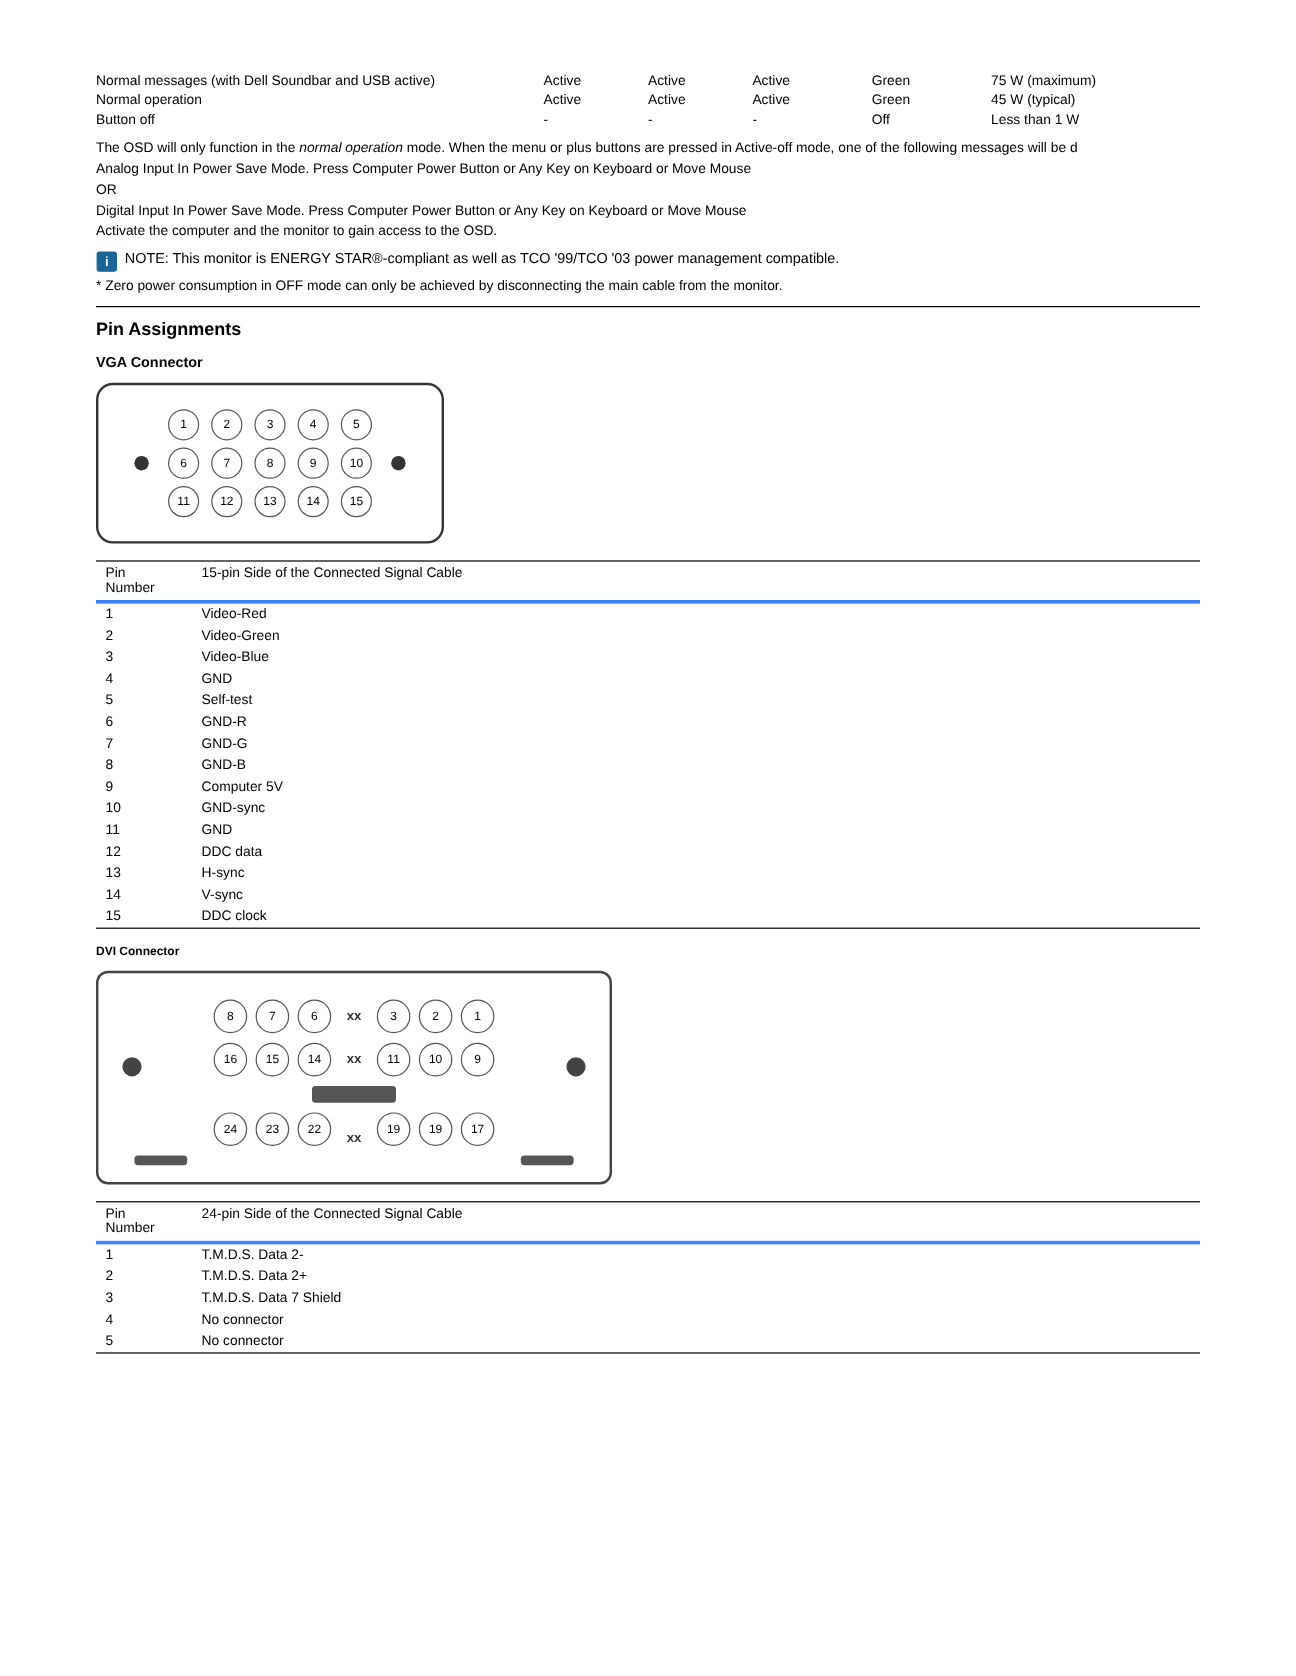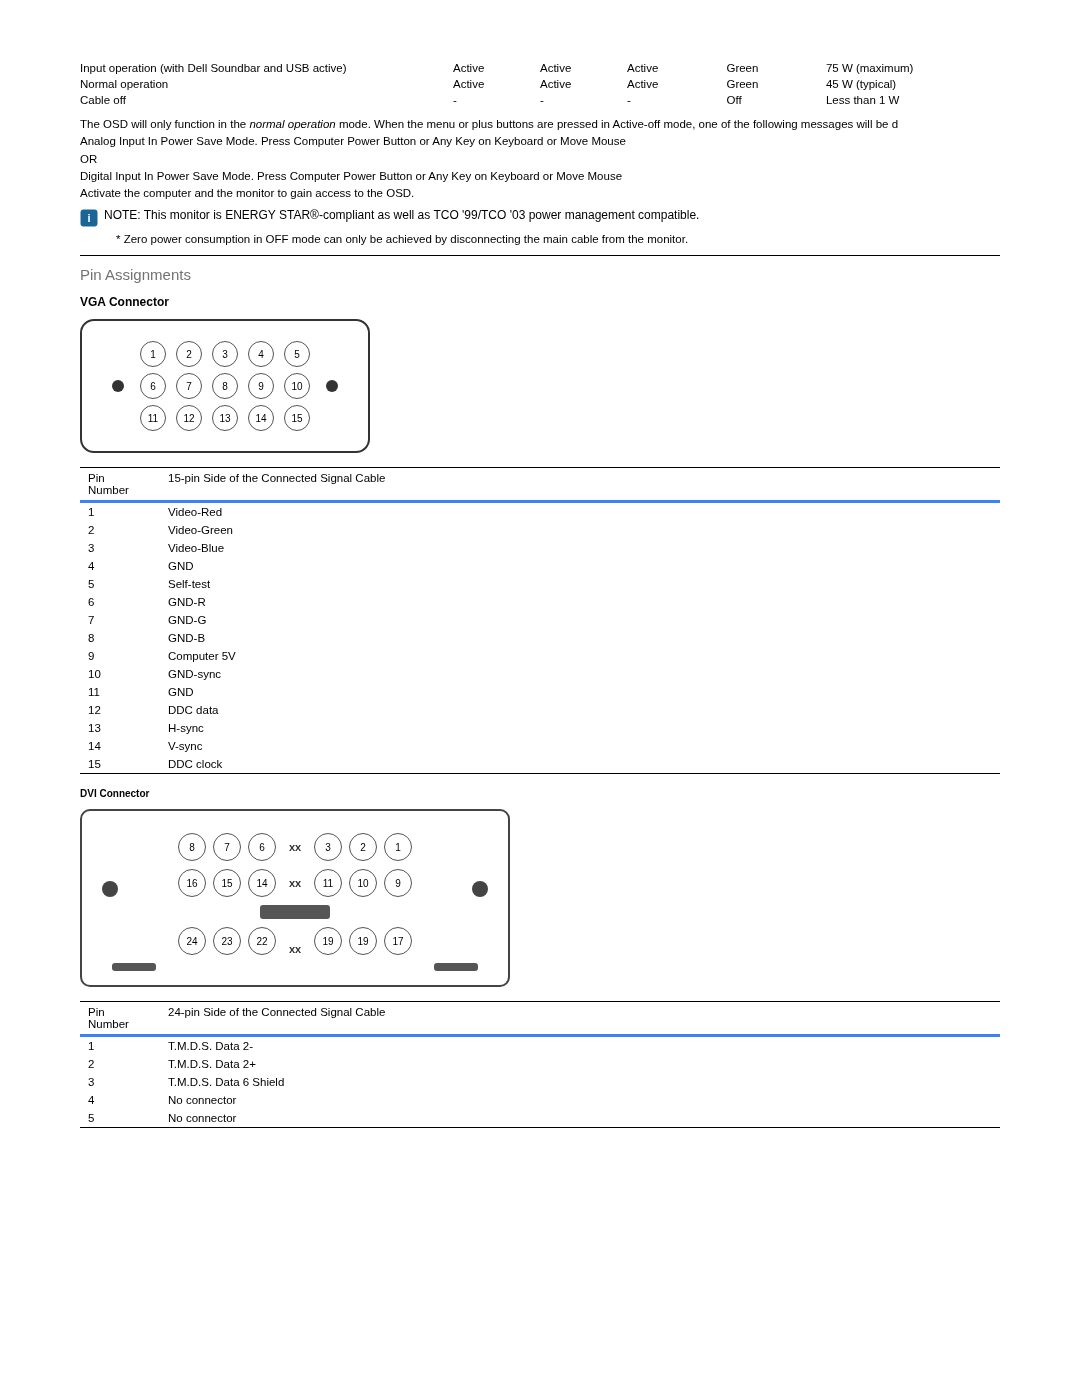--- a/index.html
+++ b/index.html
@@ -48,34 +48,33 @@
       margin-right: 6px;
       flex-shrink: 0;
       margin-top: 1px;
     }
     .note-icon svg { width: 18px; height: 18px; }
 
     .zero-power {
       font-size: 11.5px;
       margin-top: 6px;
       margin-bottom: 6px;
-      margin-left: 36px;
     }
 
     hr.divider {
       border: none;
       border-top: 1px solid #000;
       margin: 10px 0;
     }
 
     
     .section-title {
-      color: #737373;
+      color: #000000;
       font-size: 15px;
-      font-weight: normal;
+      font-weight: bold;
       margin-bottom: 12px;
       margin-top: 4px;
     }
 
     .subsection-title {
       font-size: 12px;
       font-weight: bold;
       margin-bottom: 10px;
     }
 
@@ -142,37 +141,37 @@
       width: 24px;
       text-align: center;
     }
   </style>
 </head>
 <body>
 
 <table class="power-table">
   <tbody>
     <tr>
-      <td class="col-mode">Input operation (with Dell Soundbar and USB active)</td>
+      <td class="col-mode">Normal messages (with Dell Soundbar and USB active)</td>
       <td class="col-hsync">Active</td>
       <td class="col-vsync">Active</td>
       <td class="col-video">Active</td>
       <td class="col-led">Green</td>
       <td class="col-power">75 W (maximum)</td>
     </tr>
     <tr>
       <td class="col-mode">Normal operation</td>
       <td class="col-hsync">Active</td>
       <td class="col-vsync">Active</td>
       <td class="col-video">Active</td>
       <td class="col-led">Green</td>
       <td class="col-power">45 W (typical)</td>
     </tr>
     <tr>
-      <td class="col-mode">Cable off</td>
+      <td class="col-mode">Button off</td>
       <td class="col-hsync">-</td>
       <td class="col-vsync">-</td>
       <td class="col-video">-</td>
       <td class="col-led">Off</td>
       <td class="col-power">Less than 1 W</td>
     </tr>
   </tbody>
 </table>
 
 <div class="note-section">
@@ -384,21 +383,21 @@
   <tr>
         <td>1</td>
         <td>T.M.D.S. Data 2-</td>
       </tr>
       <tr>
         <td>2</td>
         <td>T.M.D.S. Data 2+</td>
       </tr>
       <tr>
         <td>3</td>
-        <td>T.M.D.S. Data 6 Shield</td>
+        <td>T.M.D.S. Data 7 Shield</td>
       </tr>
       <tr>
         <td>4</td>
         <td>No connector</td>
       </tr>
       <tr>
         <td>5</td>
         <td>No connector</td>
       </tr>
     </tbody>

